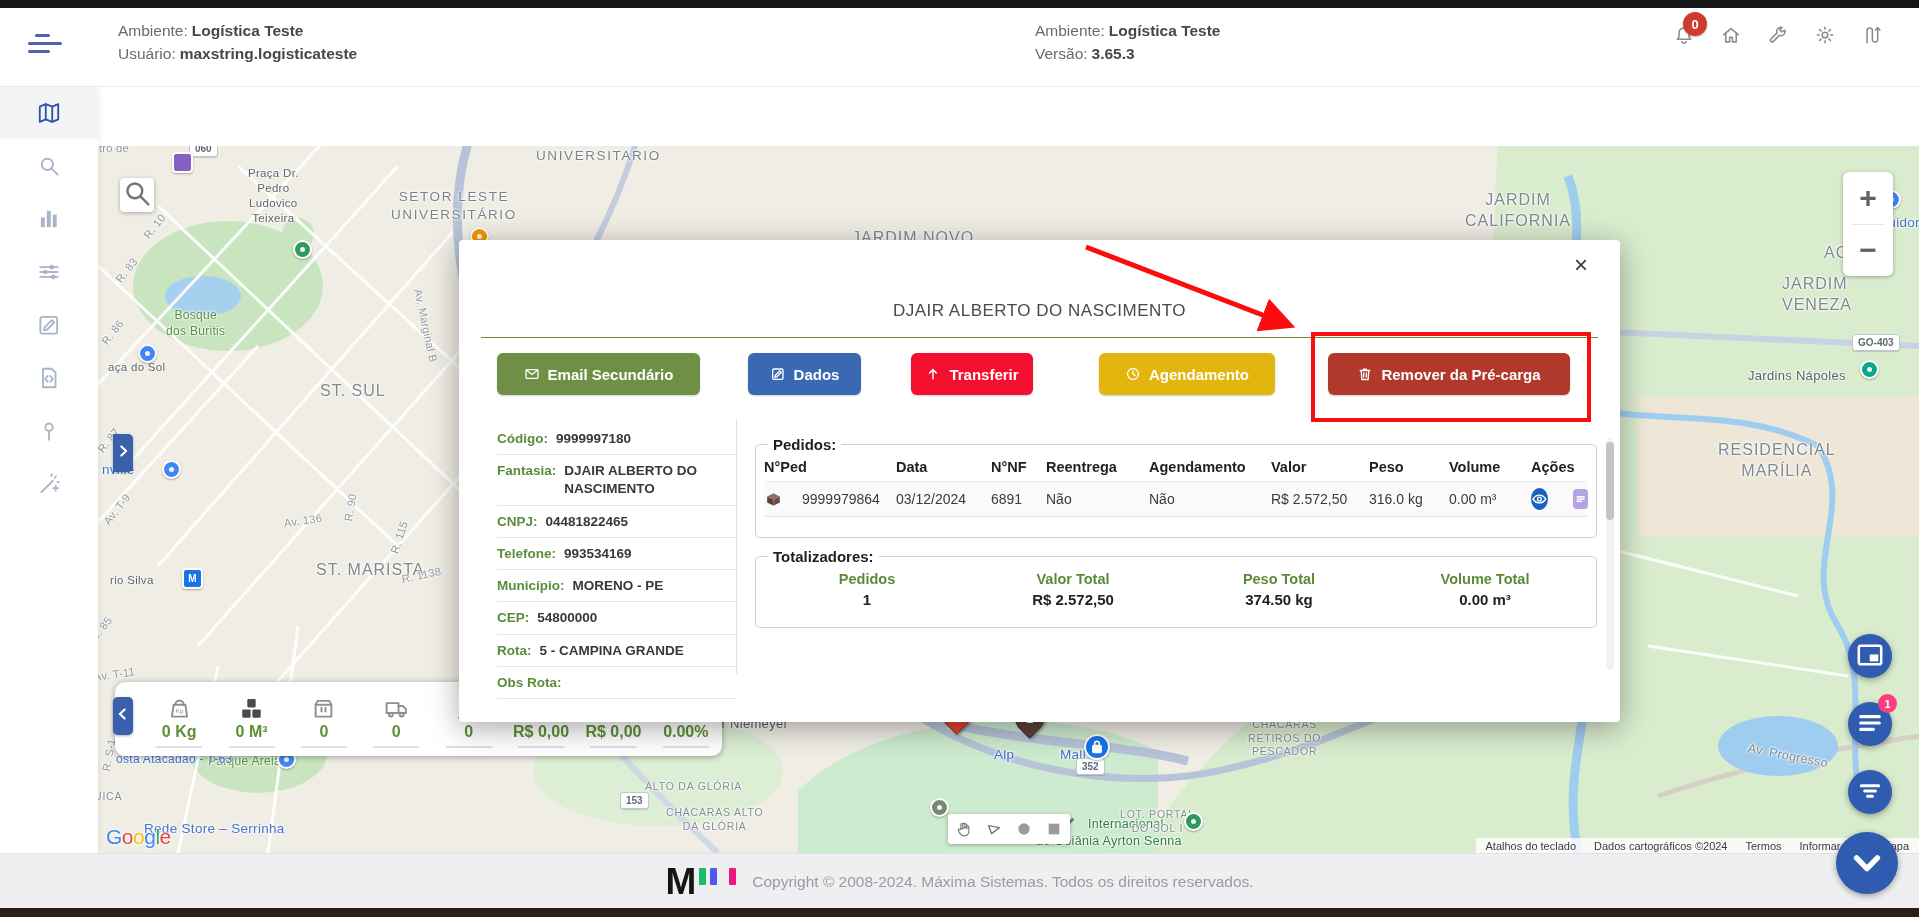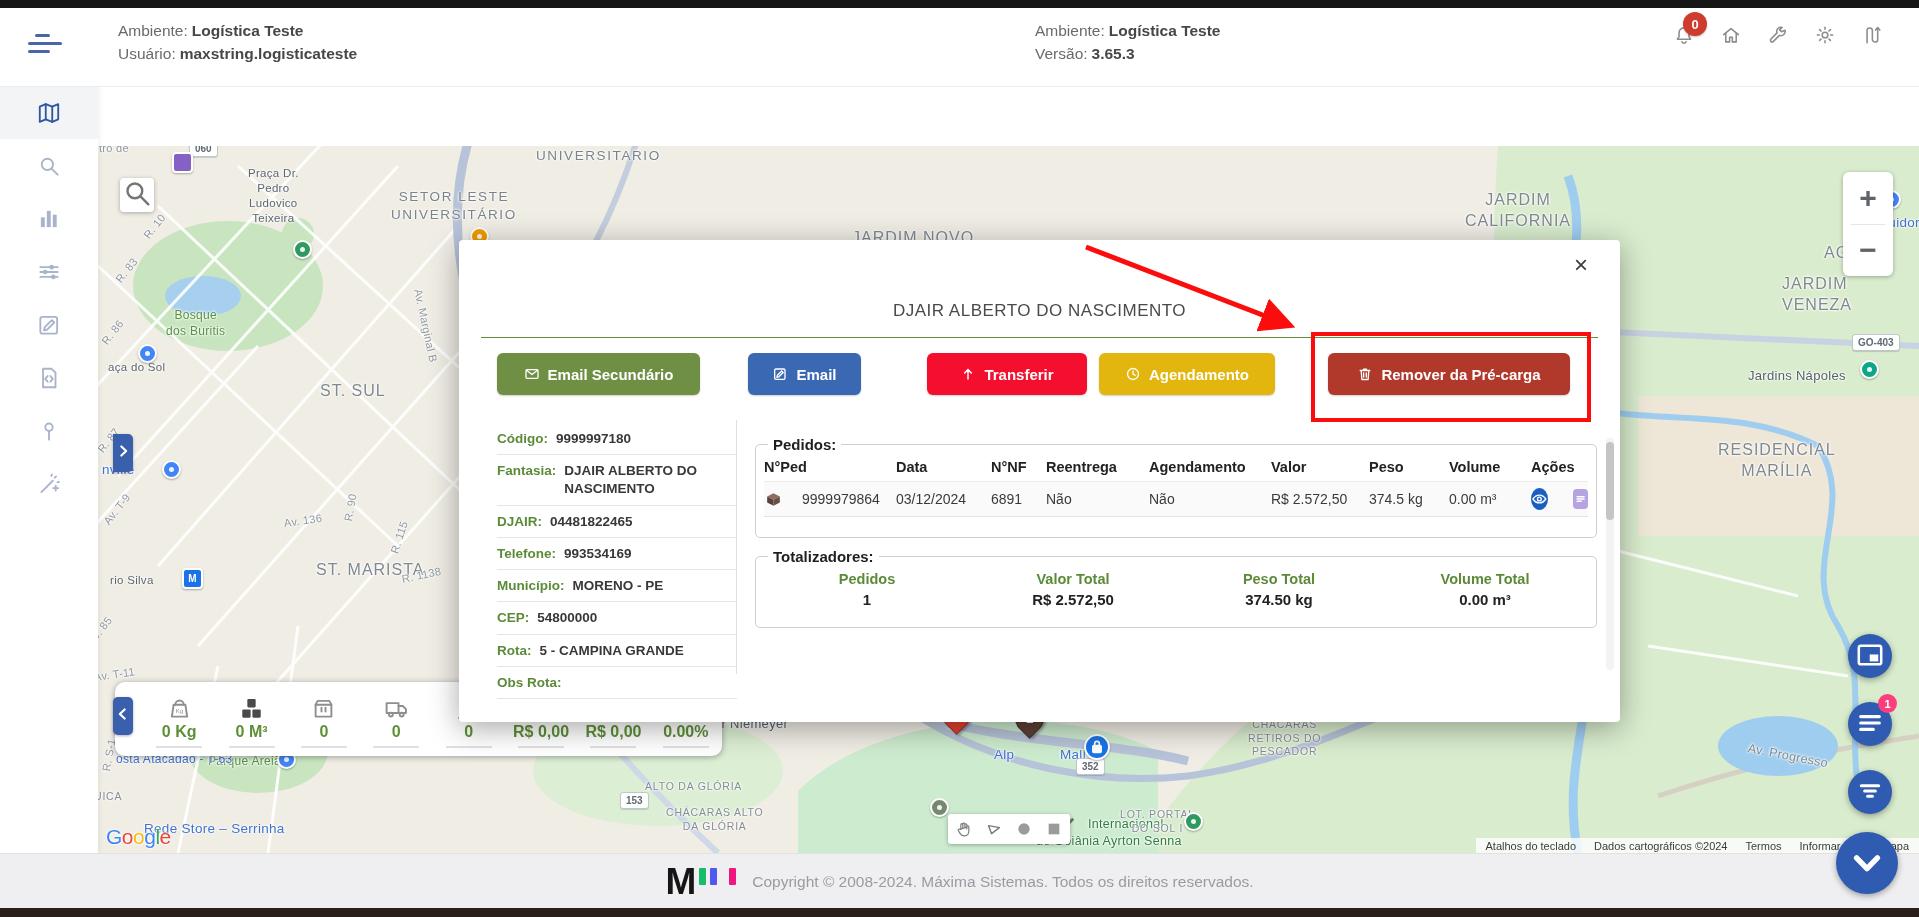--- a/index.html
+++ b/index.html
@@ -562,23 +562,23 @@
               <rect x="3" y="5.5" width="18" height="13" rx="1.5"></rect>
               <path d="M3.8 6.5L12 12.8l8.2-6.3"></path>
             </svg></span>
           <span>Email Secundário</span>
         </button>
         <button class="mbtn" style="left: 289px; width: 113px; background: rgb(58, 104, 178);">
           <span style="width: 16px; height: 16px;"><svg viewBox="0 0 24 24" fill="none" stroke="currentColor" stroke-width="2" stroke-linecap="round" stroke-linejoin="round" style="width:100%;height:100%">
               <rect x="4" y="4.5" width="15.5" height="15.5" rx="2"></rect>
               <path d="M14.6 7.5l2.2 2.2-6.5 6.5-2.9.7.7-2.9z"></path>
             </svg></span>
-          <span>Email</span>
+          <span>Dados</span>
         </button>
-        <button class="mbtn" style="left: 452px; width: 160px; background: rgb(245, 15, 46); margin-left: 16px;">
+        <button class="mbtn" style="left: 452px; width: 122px; background: rgb(245, 15, 46);">
           <span style="width: 16px; height: 16px;"><svg viewBox="0 0 24 24" fill="none" stroke="currentColor" stroke-width="2.2" stroke-linecap="round" stroke-linejoin="round" style="width:100%;height:100%">
               <path d="M12 19.5v-14M7 10.5L12 5.2l5 5.3"></path>
             </svg></span>
           <span>Transferir</span>
         </button>
         <button class="mbtn" style="left: 640px; width: 176px; background: rgb(226, 182, 14);">
           <span style="width: 16px; height: 16px;"><svg viewBox="0 0 24 24" fill="none" stroke="currentColor" stroke-width="2" stroke-linecap="round" stroke-linejoin="round" style="width:100%;height:100%">
               <circle cx="12" cy="12" r="8.2"></circle>
               <path d="M12 7.3V12l3.2 2.1"></path>
             </svg></span>
@@ -595,21 +595,21 @@
     <div class="details" id="details">
         <div class="drow">
           <span class="dlabel">Código:</span>
           <span class="dvalue">9999997180</span>
         </div>
         <div class="drow">
           <span class="dlabel">Fantasia:</span>
           <span class="dvalue">DJAIR ALBERTO DO NASCIMENTO</span>
         </div>
         <div class="drow">
-          <span class="dlabel">DJAIR:</span>
+          <span class="dlabel">CNPJ:</span>
           <span class="dvalue">04481822465</span>
         </div>
         <div class="drow">
           <span class="dlabel">Telefone:</span>
           <span class="dvalue">993534169</span>
         </div>
         <div class="drow">
           <span class="dlabel">Município:</span>
           <span class="dvalue">MORENO - PE</span>
         </div>
@@ -648,21 +648,21 @@
                   <path d="M20 8.2v7.6l-8 4.2v-7.6z" fill="#6d4c41"></path>
                 </g>
               </svg></span>
             <span>9999979864</span>
           </div>
           <div class="td">03/12/2024</div>
           <div class="td">6891</div>
           <div class="td">Não</div>
           <div class="td">Não</div>
           <div class="td">R$ 2.572,50</div>
-          <div class="td">374.5 kg</div>
+          <div class="td">316.0 kg</div>
           <div class="td">0.00 m³</div>
           <div class="td">
             <span class="act-eye">
               <svg viewBox="0 0 24 24" fill="none" stroke="currentColor" stroke-width="2" stroke-linecap="round" stroke-linejoin="round" style="width:100%;height:100%">
                 <path d="M2.8 12S6.4 6.4 12 6.4 21.2 12 21.2 12 17.6 17.6 12 17.6 2.8 12 2.8 12z"></path>
                 <circle cx="12" cy="12" r="2.7"></circle>
               </svg>
             </span>
             <span class="act-chat">
               <svg viewBox="0 0 24 24" fill="none" stroke="currentColor" stroke-width="2.4" stroke-linecap="round" stroke-linejoin="round" style="width:100%;height:100%">

